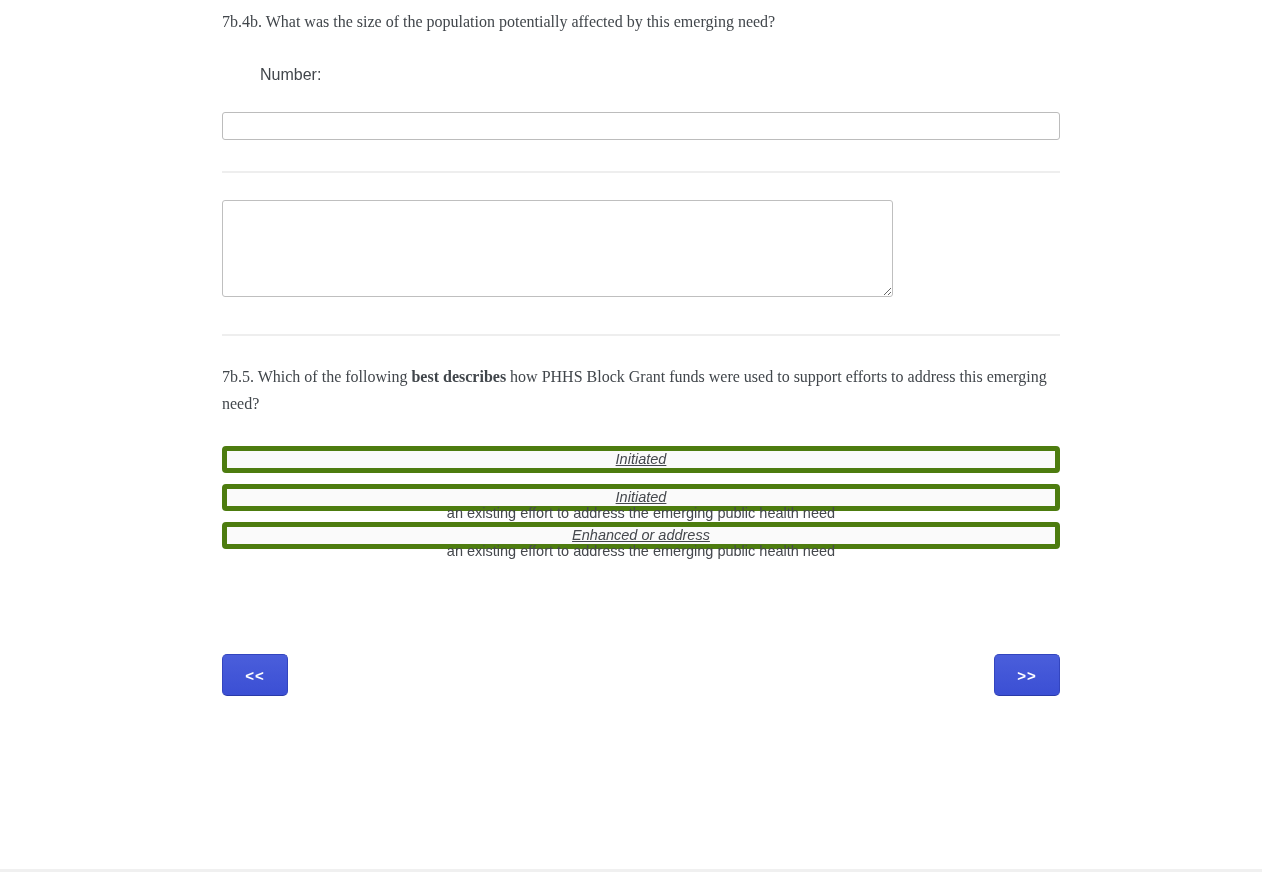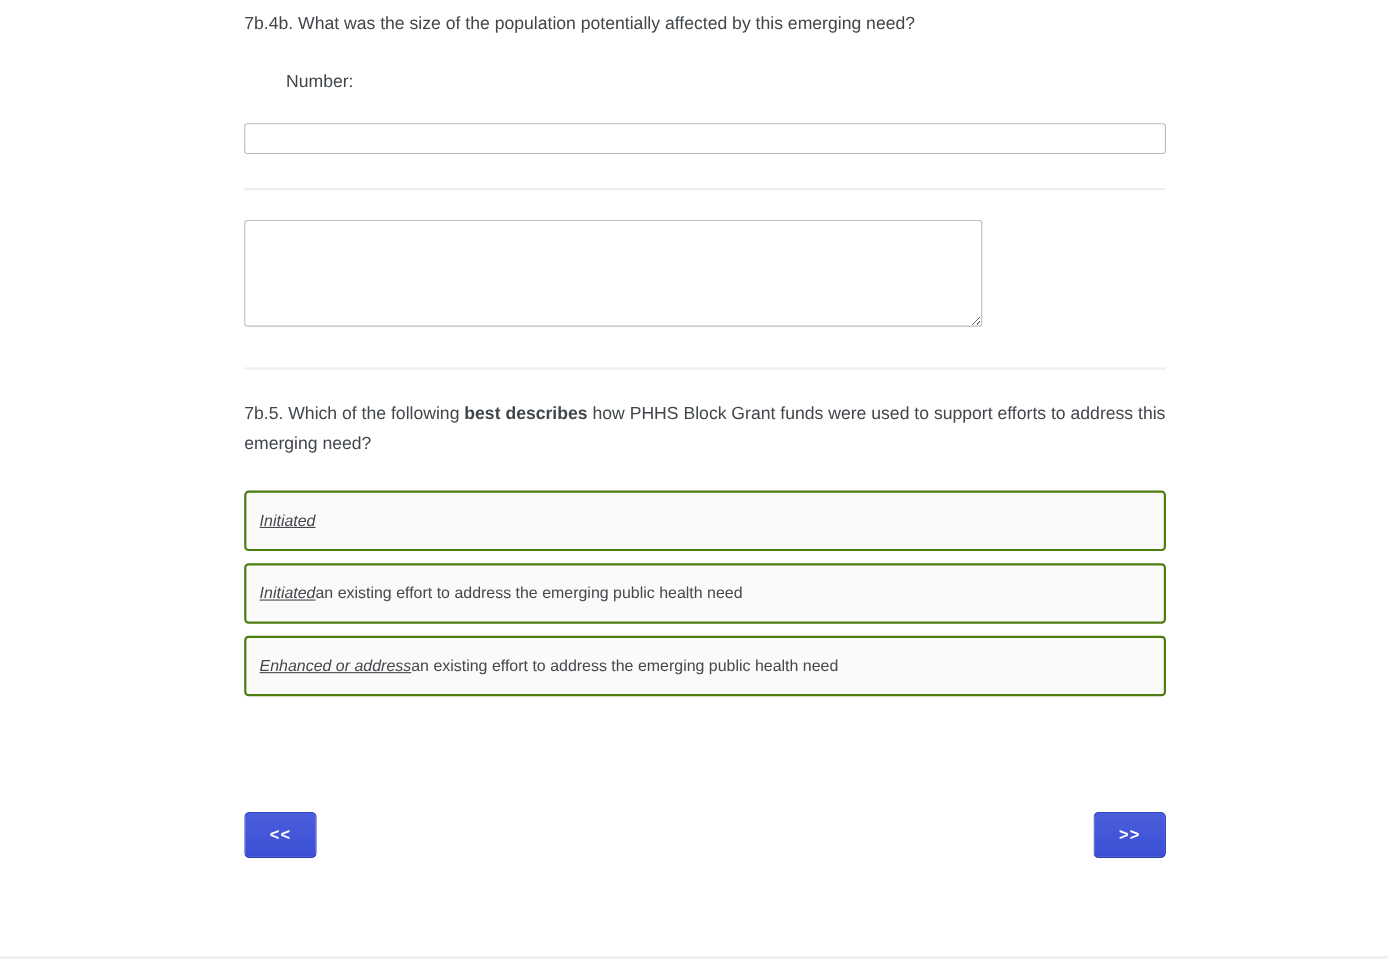--- a/index.html
+++ b/index.html
@@ -19,20 +19,21 @@
   .content {
     position: absolute;
     left: 222px;
     top: 0;
     width: 838px;
   }
   .q-title {
     font-size: 16px;
     line-height: 27px;
     color: #41464b;
+    font-family: Liberation Serif, serif;
   }
   .q-title .bold { font-weight: 700; }
   .emu { font-style: italic; text-decoration: underline; }
   .q1-title { margin-top: 8px; }
   .number-label {
     font-size: 16px;
     line-height: 27px;
     margin-top: 26px;
     margin-left: 38px;
   }
@@ -71,31 +72,32 @@
     font-size: 14px;
     color: #41464b;
     padding: 6px 8px;
     resize: both;
     outline: none;
   }
   .q3-title { margin-top: 27px; }
   .options { margin-top: 29px; }
   .option {
     width: 838px;
-    height: 55px;
+    height: 27px;
     background: #fafafa;
-    border: 2px solid #4d7c0f;
+    border: 5px solid #4d7c0f;
     border-radius: 4px;
     display: flex;
     align-items: center;
     padding: 0 12px;
     margin-bottom: 11px;
     font-size: 14.5px;
     color: #45484d;
     cursor: pointer;
+    flex-direction: column;
   }
   .nav-row {
     margin-top: 105px;
     width: 838px;
     display: flex;
     justify-content: space-between;
     align-items: flex-start;
   }
   .nav-btn {
     min-width: 66px;

